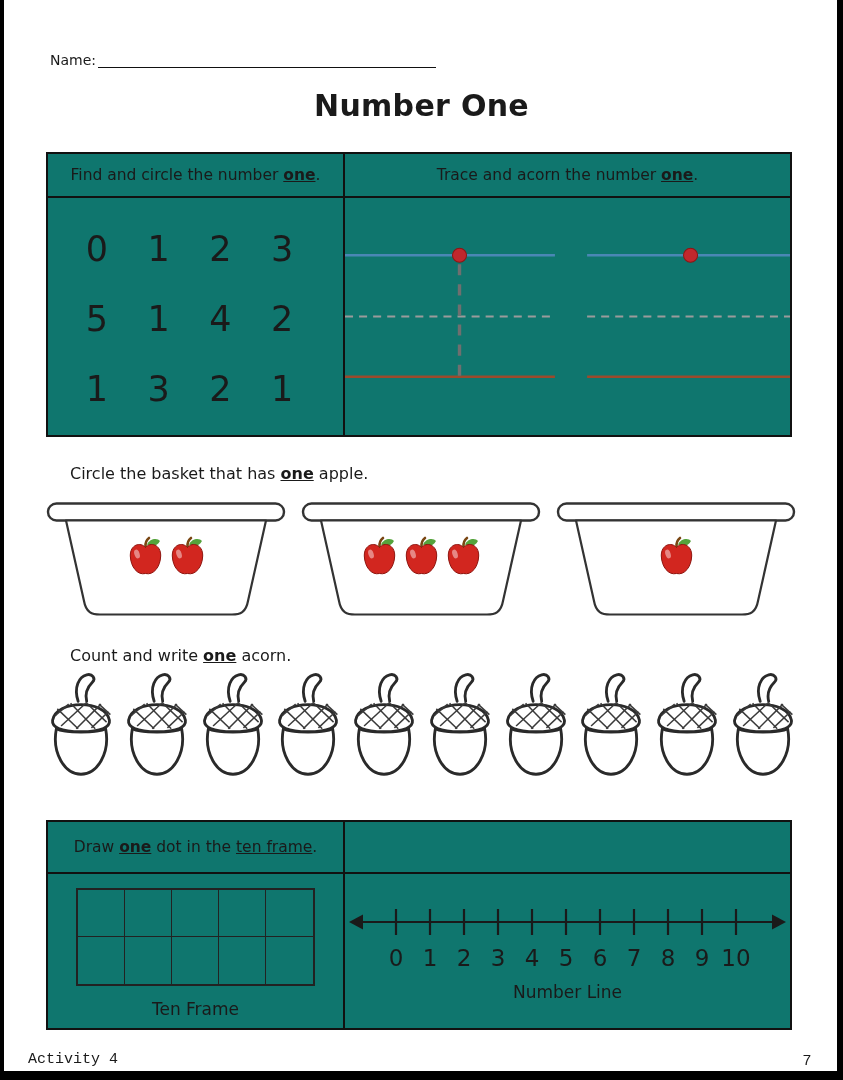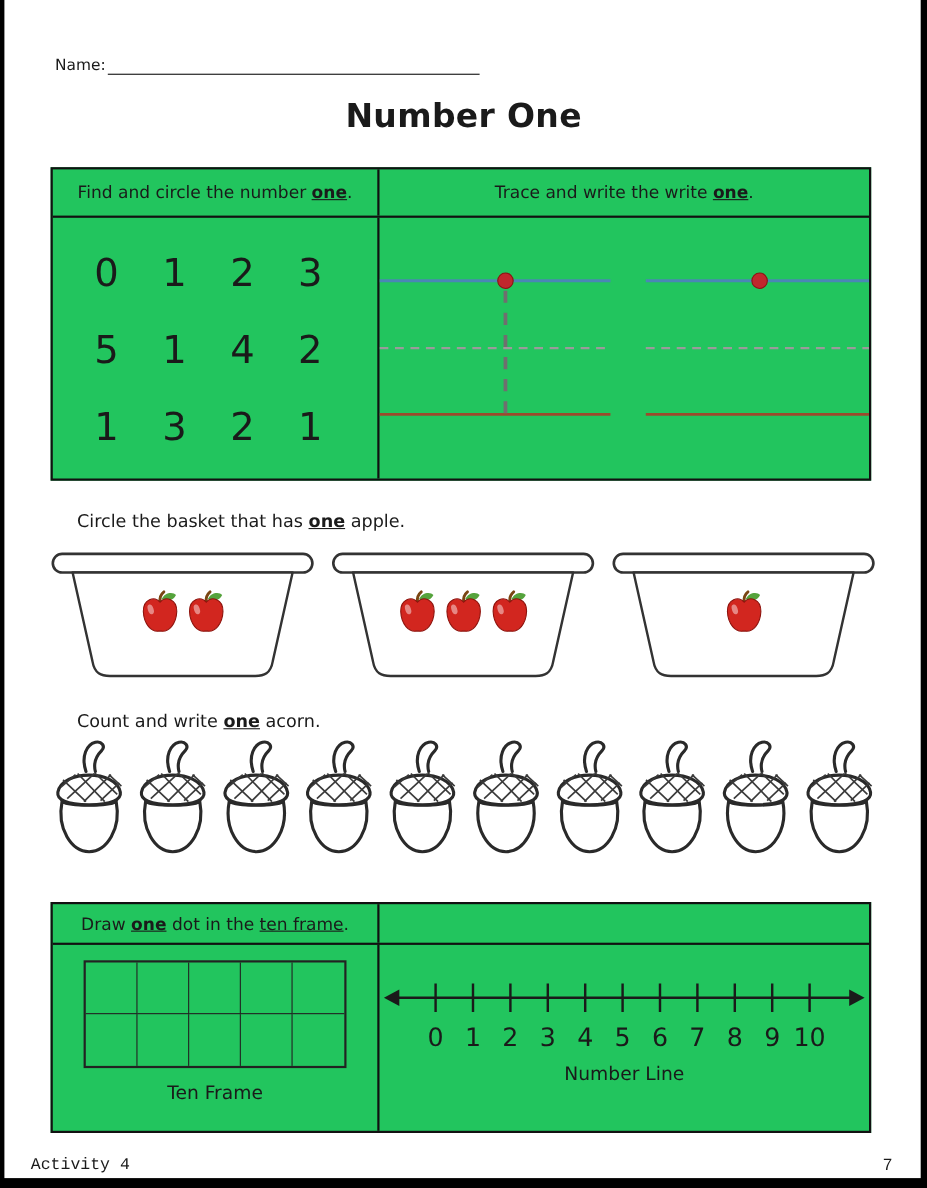--- a/index.html
+++ b/index.html
@@ -8,26 +8,26 @@
 
   .edge-left{position:absolute;left:0;top:0;width:4px;height:1080px;background:#000;}
   .edge-right{position:absolute;right:0;top:0;width:6px;height:1080px;background:#000;}
   .edge-bottom{position:absolute;left:0;bottom:0;width:843px;height:9px;background:#000;z-index:5;}
 
   .name-row{position:absolute;left:50px;top:51px;font-size:14px;}
   .name-line{display:inline-block;width:338px;height:17px;border-bottom:1.8px solid #111;margin-left:2px;vertical-align:bottom;}
 
   .title{position:absolute;left:0;top:88px;width:100%;text-align:center;font-size:30px;font-weight:bold;letter-spacing:.3px;}
 
-  .w-table{position:absolute;border:2px solid #111;background:#22c55e;display:flex;flex-direction:column;}
+  .w-table{position:absolute;border:2px solid #111;background:#0f766e;display:flex;flex-direction:column;}
   .top-table{left:46px;top:152px;width:746px;height:285px;}
   .bottom-table{left:46px;top:820px;width:746px;height:210px;}
   .thead{display:flex;border-bottom:2px solid #111;flex:none;}
   .top-table .thead{height:44px;}
-  .bottom-table .thead{height:37px;gap:13px;}
+  .bottom-table .thead{height:52px;gap:13px;}
   .tbody{display:flex;flex:1;min-height:0;}
   .col-l{width:297px;flex:none;border-right:2px solid #111;}
   .col-r{flex:1;min-width:0;}
   .th{display:flex;align-items:center;justify-content:center;font-size:15.5px;text-align:center;}
   .em{font-weight:bold;text-decoration:underline;}
   .un{text-decoration:underline;}
 
   .number-grid{display:grid;grid-template-columns:repeat(4,1fr);align-items:center;justify-items:center;padding:16px 30px 10px 18px;}
   .grid-num{font-size:35px;line-height:1;font-weight:400;}
 
@@ -84,21 +84,21 @@
   </div>
 
   <div class="title">Number One</div>
 
   <div class="w-table top-table">
     <div class="thead">
       <div class="th col-l">
         <span><span>Find and circle the number </span><span class="em">one</span><span>.</span></span>
       </div>
       <div class="th col-r">
-        <span><span>Trace and write the write </span><span class="em">one</span><span>.</span></span>
+        <span><span>Trace and acorn the number </span><span class="em">one</span><span>.</span></span>
       </div>
     </div>
     <div class="tbody">
       <div class="col-l number-grid">
           <span class="grid-num">0</span>
           <span class="grid-num">1</span>
           <span class="grid-num">2</span>
           <span class="grid-num">3</span>
           <span class="grid-num">5</span>
           <span class="grid-num">1</span>

